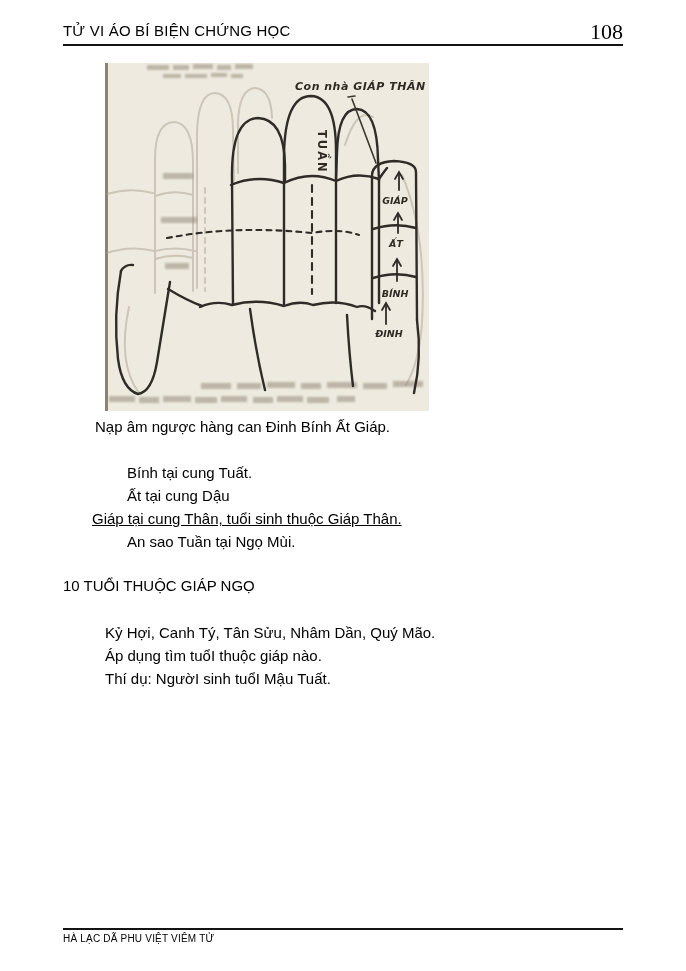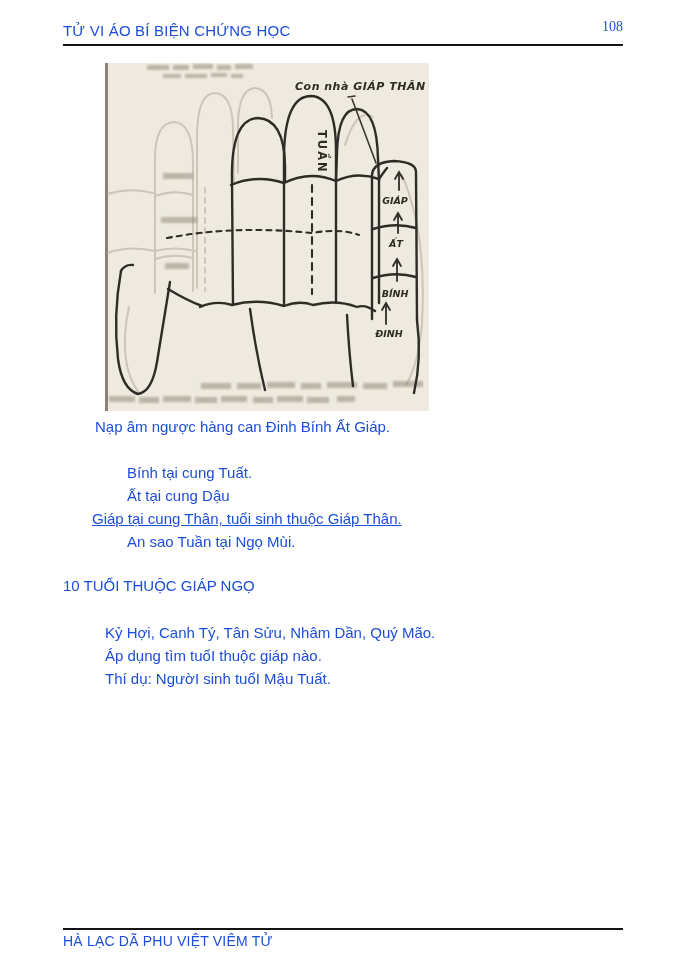--- a/index.html
+++ b/index.html
@@ -1,29 +1,29 @@
 <!DOCTYPE html>
 <html><head>
 <meta charset="utf-8">
 <style>
   html,body { margin:0; padding:0; background:#ffffff; }
   .page {
     position:relative; width:686px; height:971px; background:#ffffff;
-    font-family:"Liberation Sans", sans-serif; color:#1d4ed8; overflow:hidden;
+    font-family:"Liberation Sans", sans-serif; color:#000000; overflow:hidden;
   }
   .header-title {
     position:absolute; left:63px; top:22px; font-size:15px; letter-spacing:0.2px; white-space:nowrap;
   }
   .page-number {
-    position:absolute; right:63px; top:19px; font-family:"Liberation Serif", serif; font-size:14px;
+    position:absolute; right:63px; top:19px; font-family:"Liberation Serif", serif; font-size:22px;
   }
   .rule { position:absolute; left:63px; width:560px; height:2px; background:#141414; }
   .header-rule { top:44px; }
   .footer-rule { top:928px; }
-  .footer-text { position:absolute; left:63px; top:933px; font-size:14px; letter-spacing:0.2px; white-space:nowrap; }
+  .footer-text { position:absolute; left:63px; top:933px; font-size:10px; letter-spacing:0.2px; white-space:nowrap; }
 
   .scan {
     position:absolute; left:105px; top:63px; width:324px; height:348px;
     background:#eeeadf; border-left:3px solid #8a8376; box-sizing:border-box;
   }
   .scan svg { position:absolute; left:-3px; top:0; }
 
   .bline { position:absolute; font-size:15px; white-space:nowrap; }
   .l1 { left:95px;  top:418px; }
   .l2 { left:90px;  top:441px; }

